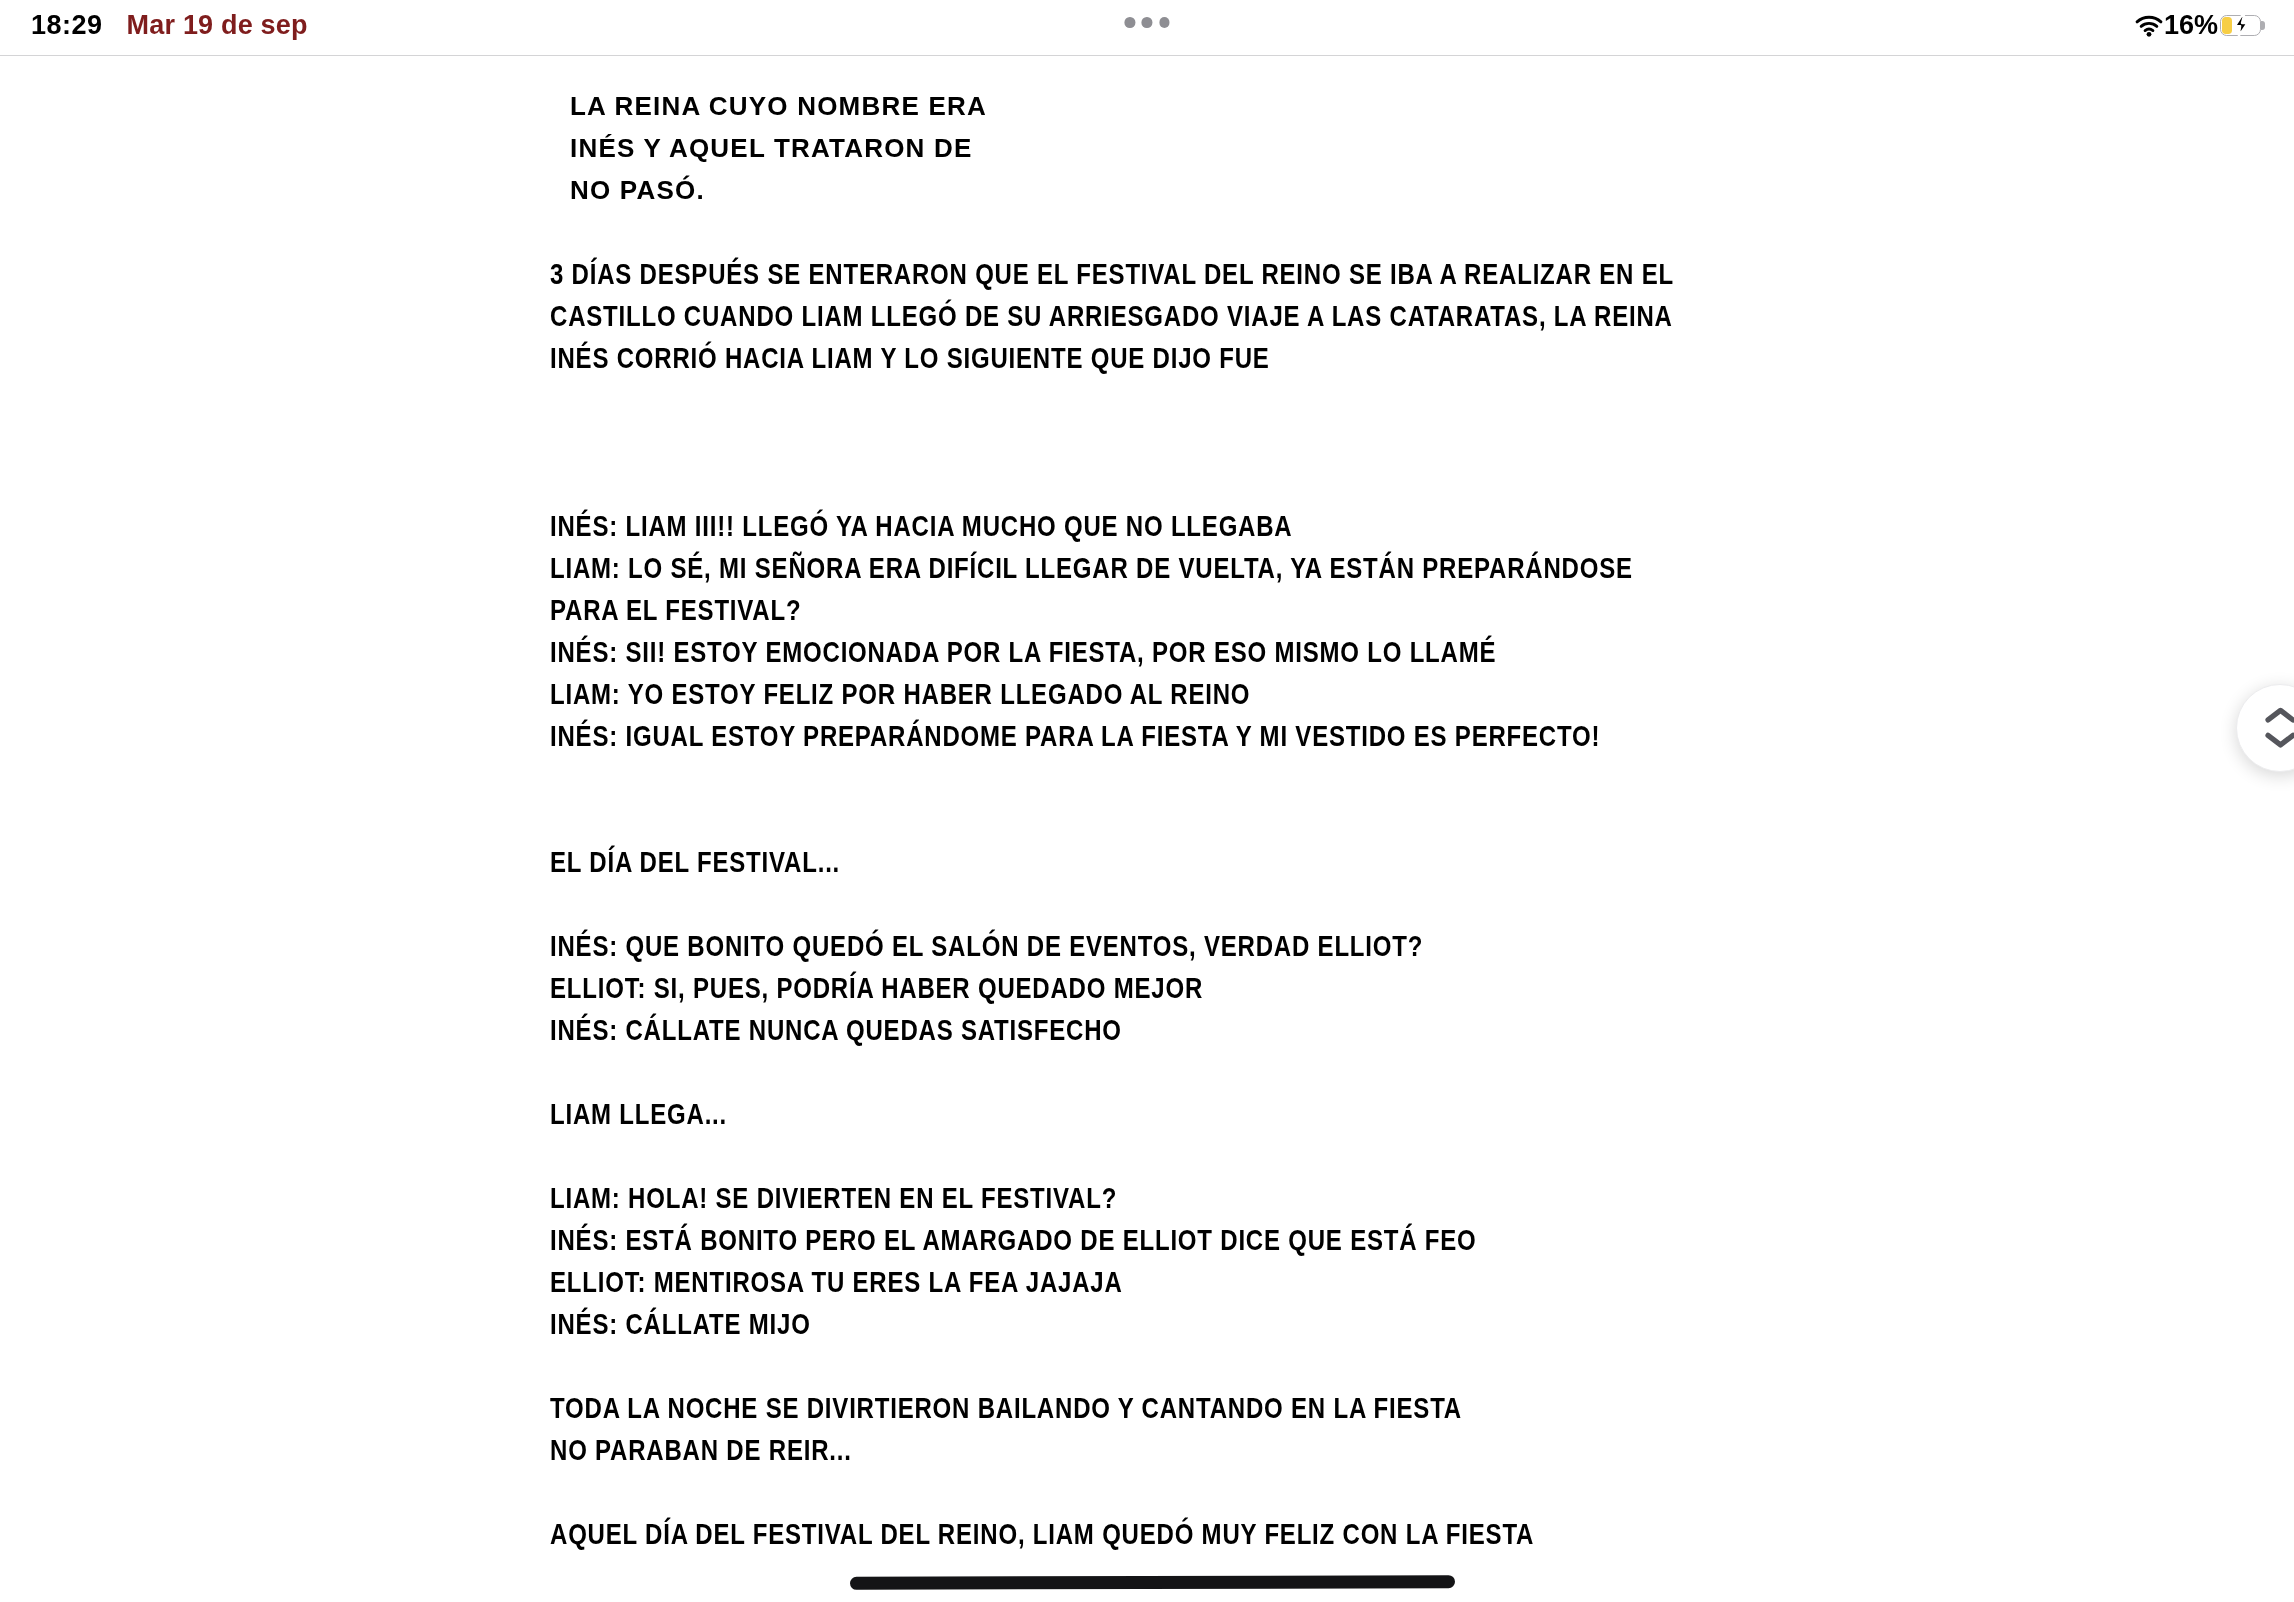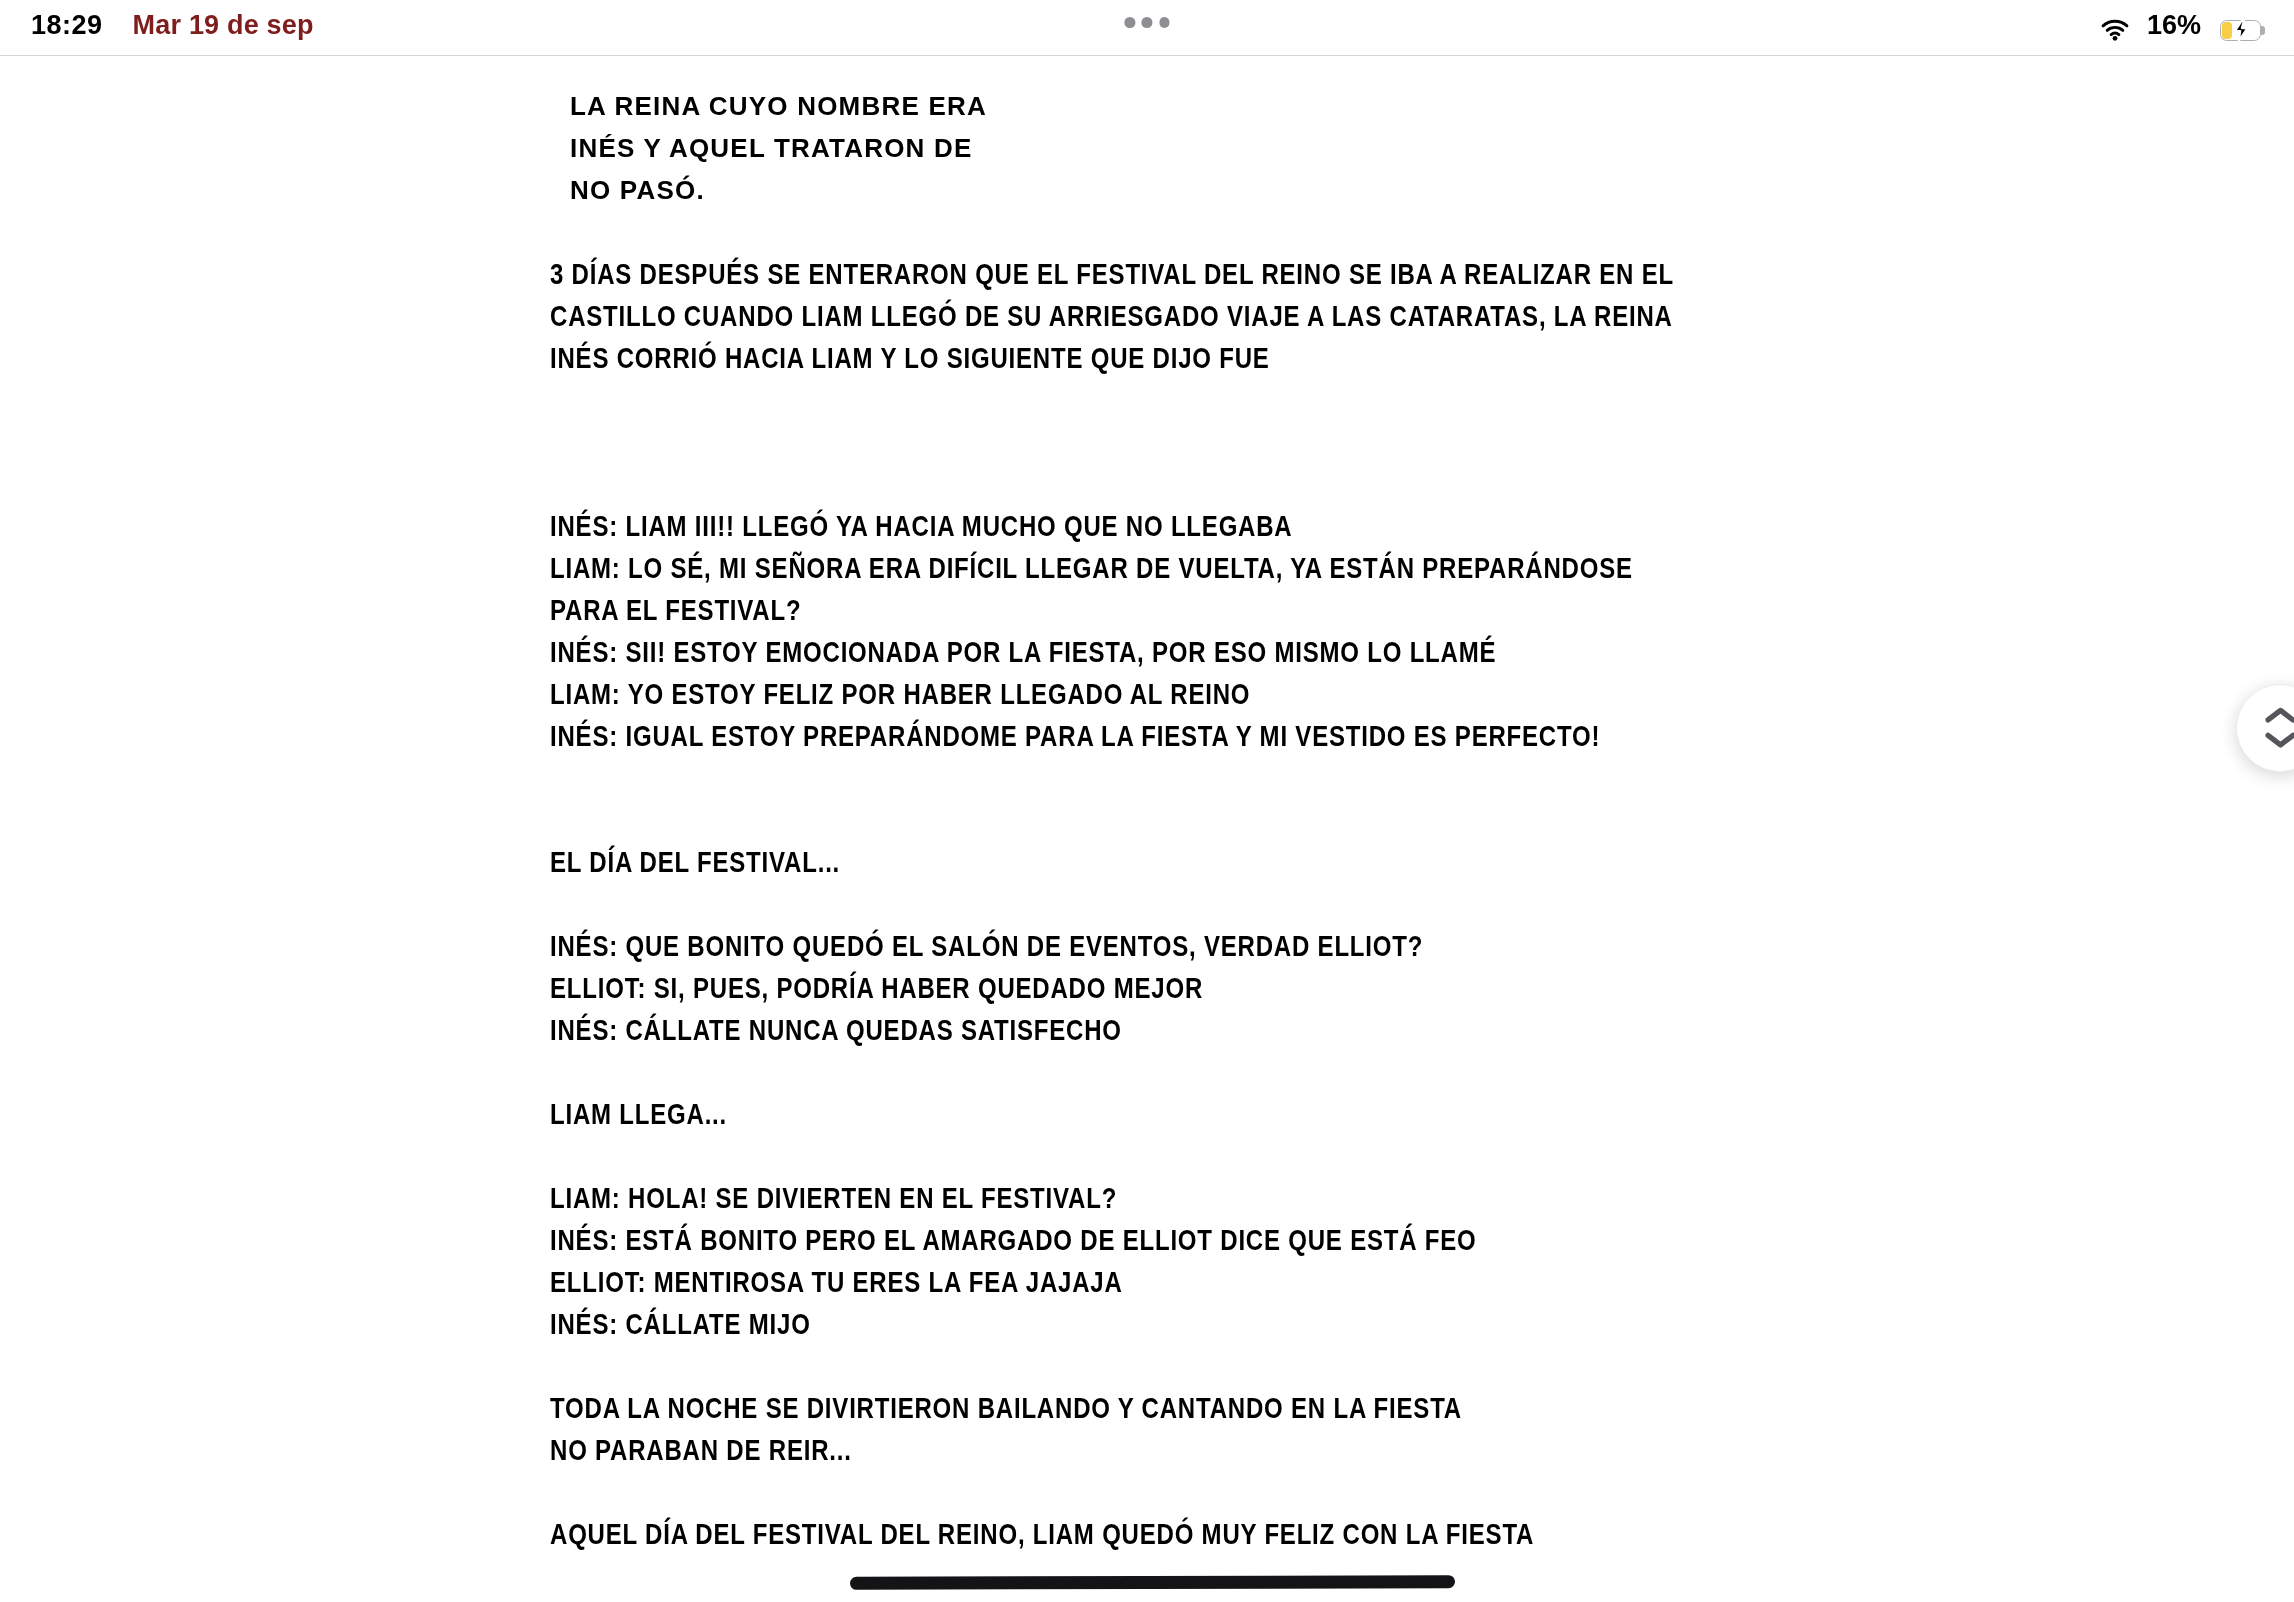--- a/index.html
+++ b/index.html
@@ -4,27 +4,27 @@
 <style>
   * { margin:0; padding:0; box-sizing:border-box; }
   html,body { width:2294px; height:1602px; background:#fff; overflow:hidden;
               font-family:"Liberation Sans", sans-serif; }
   #page { position:relative; width:2294px; height:1602px; background:#fff; overflow:hidden; }
 
   
   #statusbar { position:absolute; top:0; left:0; width:100%; height:56px;
                display:flex; align-items:center; justify-content:space-between;
                padding:0 29px 3.8px 31px; border-bottom:1.9px solid #d4d4d6; background:#fff; }
-  .sb-left { display:flex; align-items:baseline; gap:30px; }
+  .sb-left { display:flex; align-items:baseline; gap:24px; }
   .sb-time { font-size:27px; font-weight:700; color:#000; letter-spacing:0.5px; }
   .sb-date { font-size:27px; font-weight:700; color:#7f1d1d; letter-spacing:0.2px; }
   .sb-center { position:absolute; left:50%; top:17.3px; transform:translateX(-50%);
                display:flex; gap:6.7px; }
   .sb-dot { width:10.6px; height:10.6px; border-radius:50%; background:#8e8e93; }
-  .sb-right { display:flex; align-items:flex-end; gap:17px; }
+  .sb-right { display:flex; align-items:center; gap:0; }
   .sb-pct { font-size:27px; font-weight:700; color:#000; }
   .battery { position:relative; width:45px; height:21px; margin-left:1.9px; }
   .batt-body { position:absolute; left:0; top:0; width:41px; height:21px;
                border:1.9px solid #aeaeb2; border-radius:6.7px; }
   .batt-fill { position:absolute; left:2.4px; top:2.4px; width:9.6px; height:16.3px;
                border-radius:3.8px; }
   .batt-nub { position:absolute; right:0; top:6.2px; width:3.8px; height:8.6px;
               background:#aeaeb2; border-radius:0 2.9px 2.9px 0; }
   .bolt { position:absolute; left:12.5px; top:-2.9px; }
 

